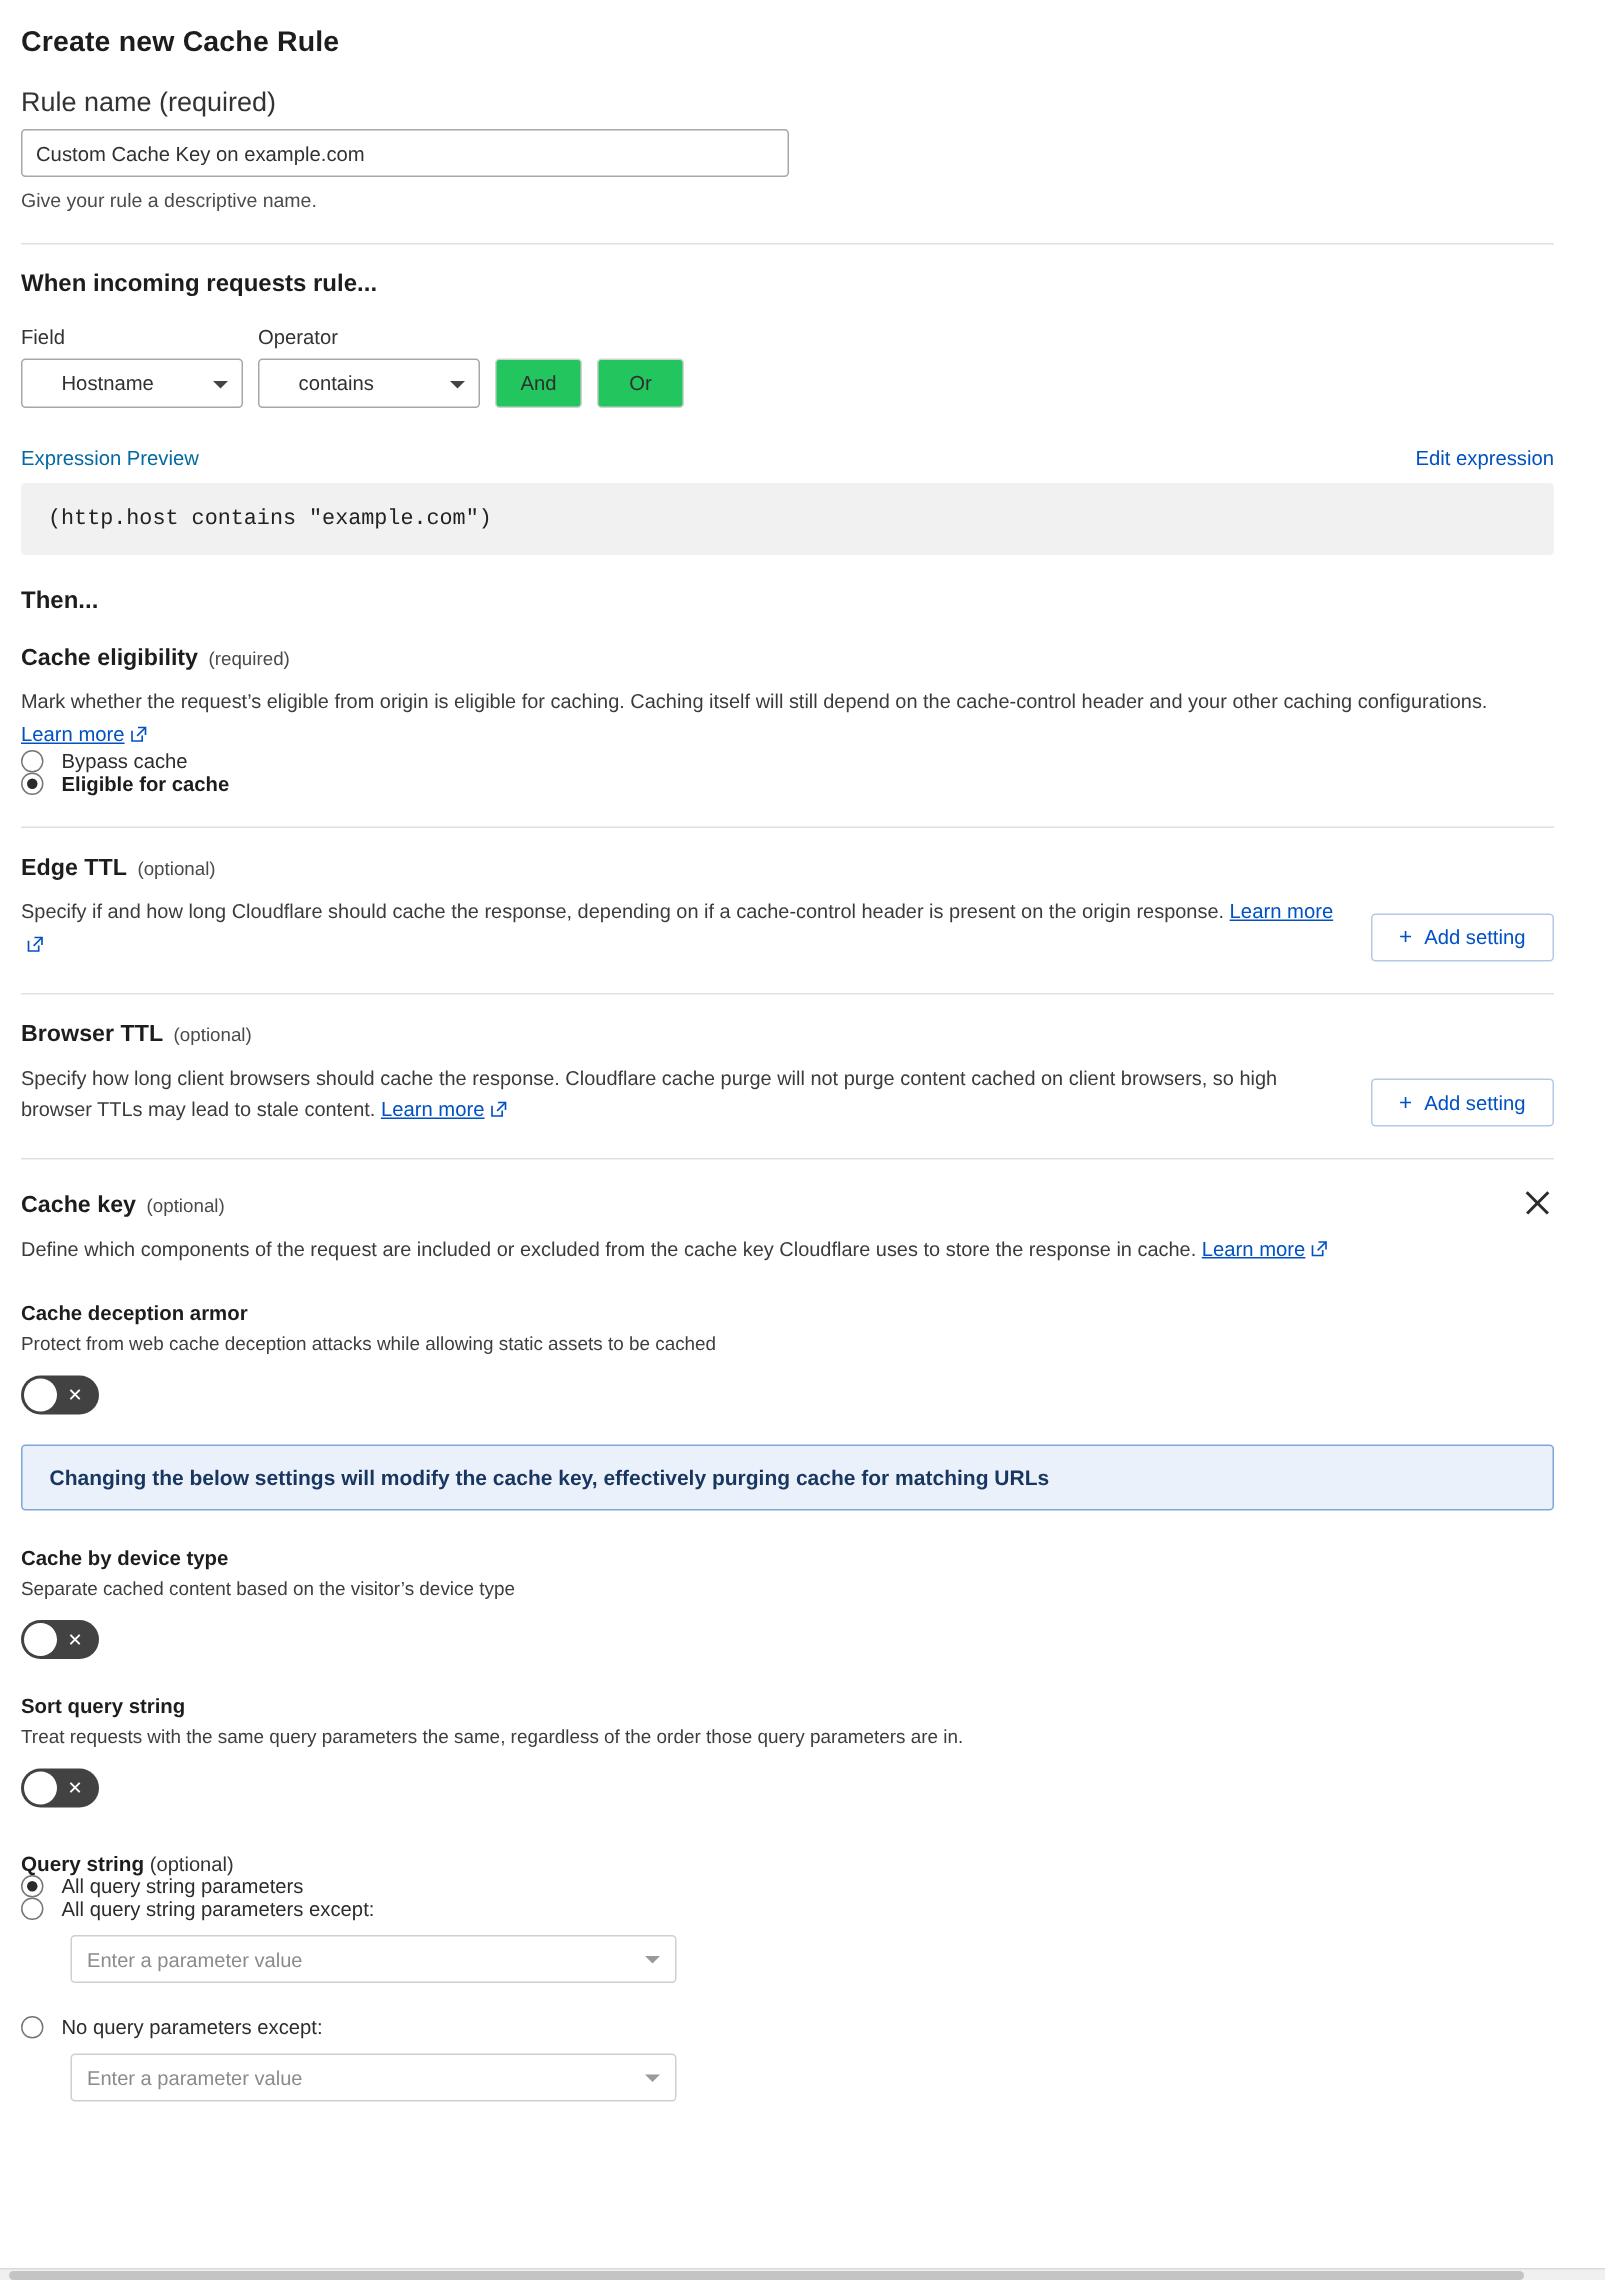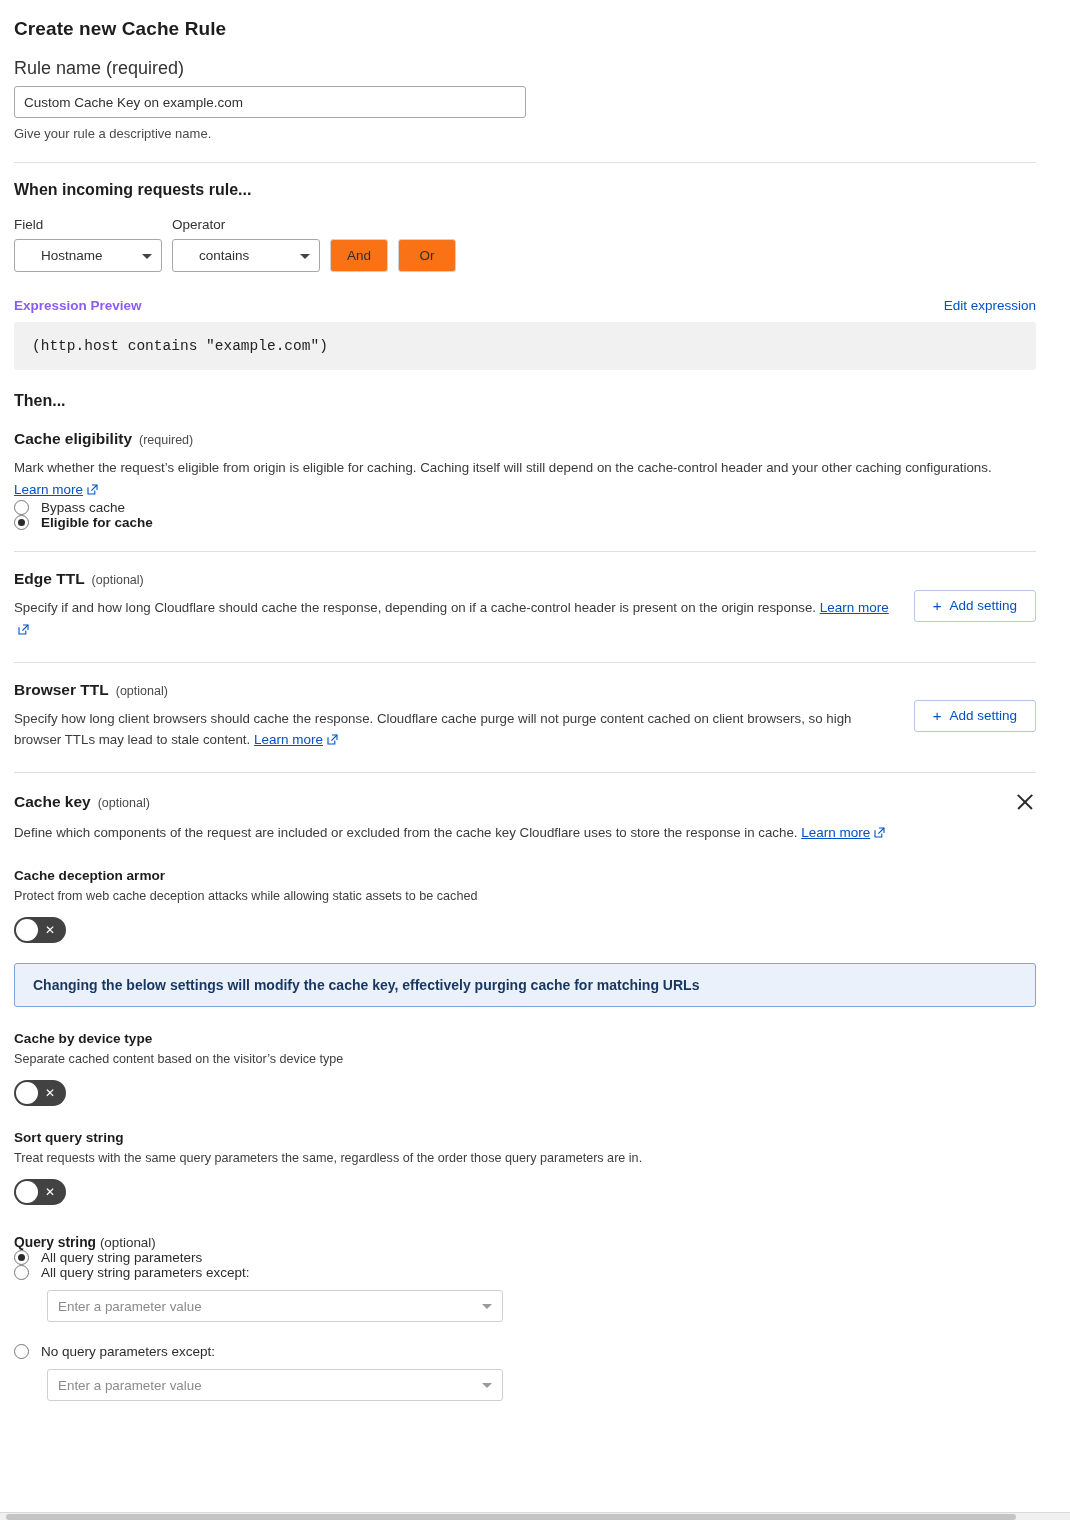--- a/index.html
+++ b/index.html
@@ -99,41 +99,41 @@
     border-radius: 3px;
     background: #ebf2fb;
     padding: 0 9px;
     font-size: 13.5px;
     color: #1b1b1b;
     font-family: "Liberation Sans", sans-serif;
   }
   .logic-btn {
     height: 33px;
     min-width: 58px;
-    background: #f97316;
+    background: #22c55e;
     border: 1px solid #d2d2d2;
     border-radius: 3px;
     font-size: 13.5px;
     color: #2f2f2f;
     font-family: "Liberation Sans", sans-serif;
     cursor: pointer;
   }
   .value-hint {
     font-size: 13px;
     color: #4b4b4b;
     margin: 8px 0 0 0;
     padding-left: 330px;
   }
   .expr-head {
     display: flex;
     justify-content: space-between;
     align-items: baseline;
     margin: 26px 0 9px 0;
   }
-  .expr-head .label { font-size: 13.5px; color: #8b5cf6; font-weight: bold; }
+  .expr-head .label { font-size: 13.5px; color: #0369a1; }
   .link {
     color: #0051c3;
     font-size: 13.5px;
     text-decoration: none;
     cursor: pointer;
   }
   .link.underline { text-decoration: underline; }
   .expr-box {
     background: #f1f1f1;
     border-radius: 3px;
@@ -196,21 +196,21 @@
     position: absolute;
     left: 3px; top: 3px;
     width: 7px; height: 7px;
     border-radius: 50%;
     background: #2b2b2b;
   }
   .radio-row.selected span.lbl { font-weight: bold; color: #1c1c1c; }
   .row-between {
     display: flex;
     justify-content: space-between;
-    align-items: center;
+    align-items: flex-end;
   }
   .add-setting-btn {
     display: inline-flex;
     align-items: center;
     justify-content: center;
     gap: 8px;
     height: 32px;
     padding: 0 18px;
     border: 1px solid #b3c9e6;
     border-radius: 3px;
@@ -282,21 +282,21 @@
   .close-x::before { transform: rotate(45deg); }
   .close-x::after { transform: rotate(-45deg); }
   .qs-head {
     font-size: 13.8px;
     font-weight: bold;
     color: #1d1d1d;
     margin-top: 30px;
   }
   .qs-head .opt { font-weight: normal; font-size: 13.4px; color: #333; }
   .param-select {
-    width: 456px;
+    width: 404px;
     height: 32px;
     border: 1px solid #cfcfcf;
     border-radius: 3px;
     background: #fff;
     display: flex;
     align-items: center;
     padding: 0 26px 0 10px;
     font-size: 13.4px;
     color: #8b8b8b;
     position: relative;

